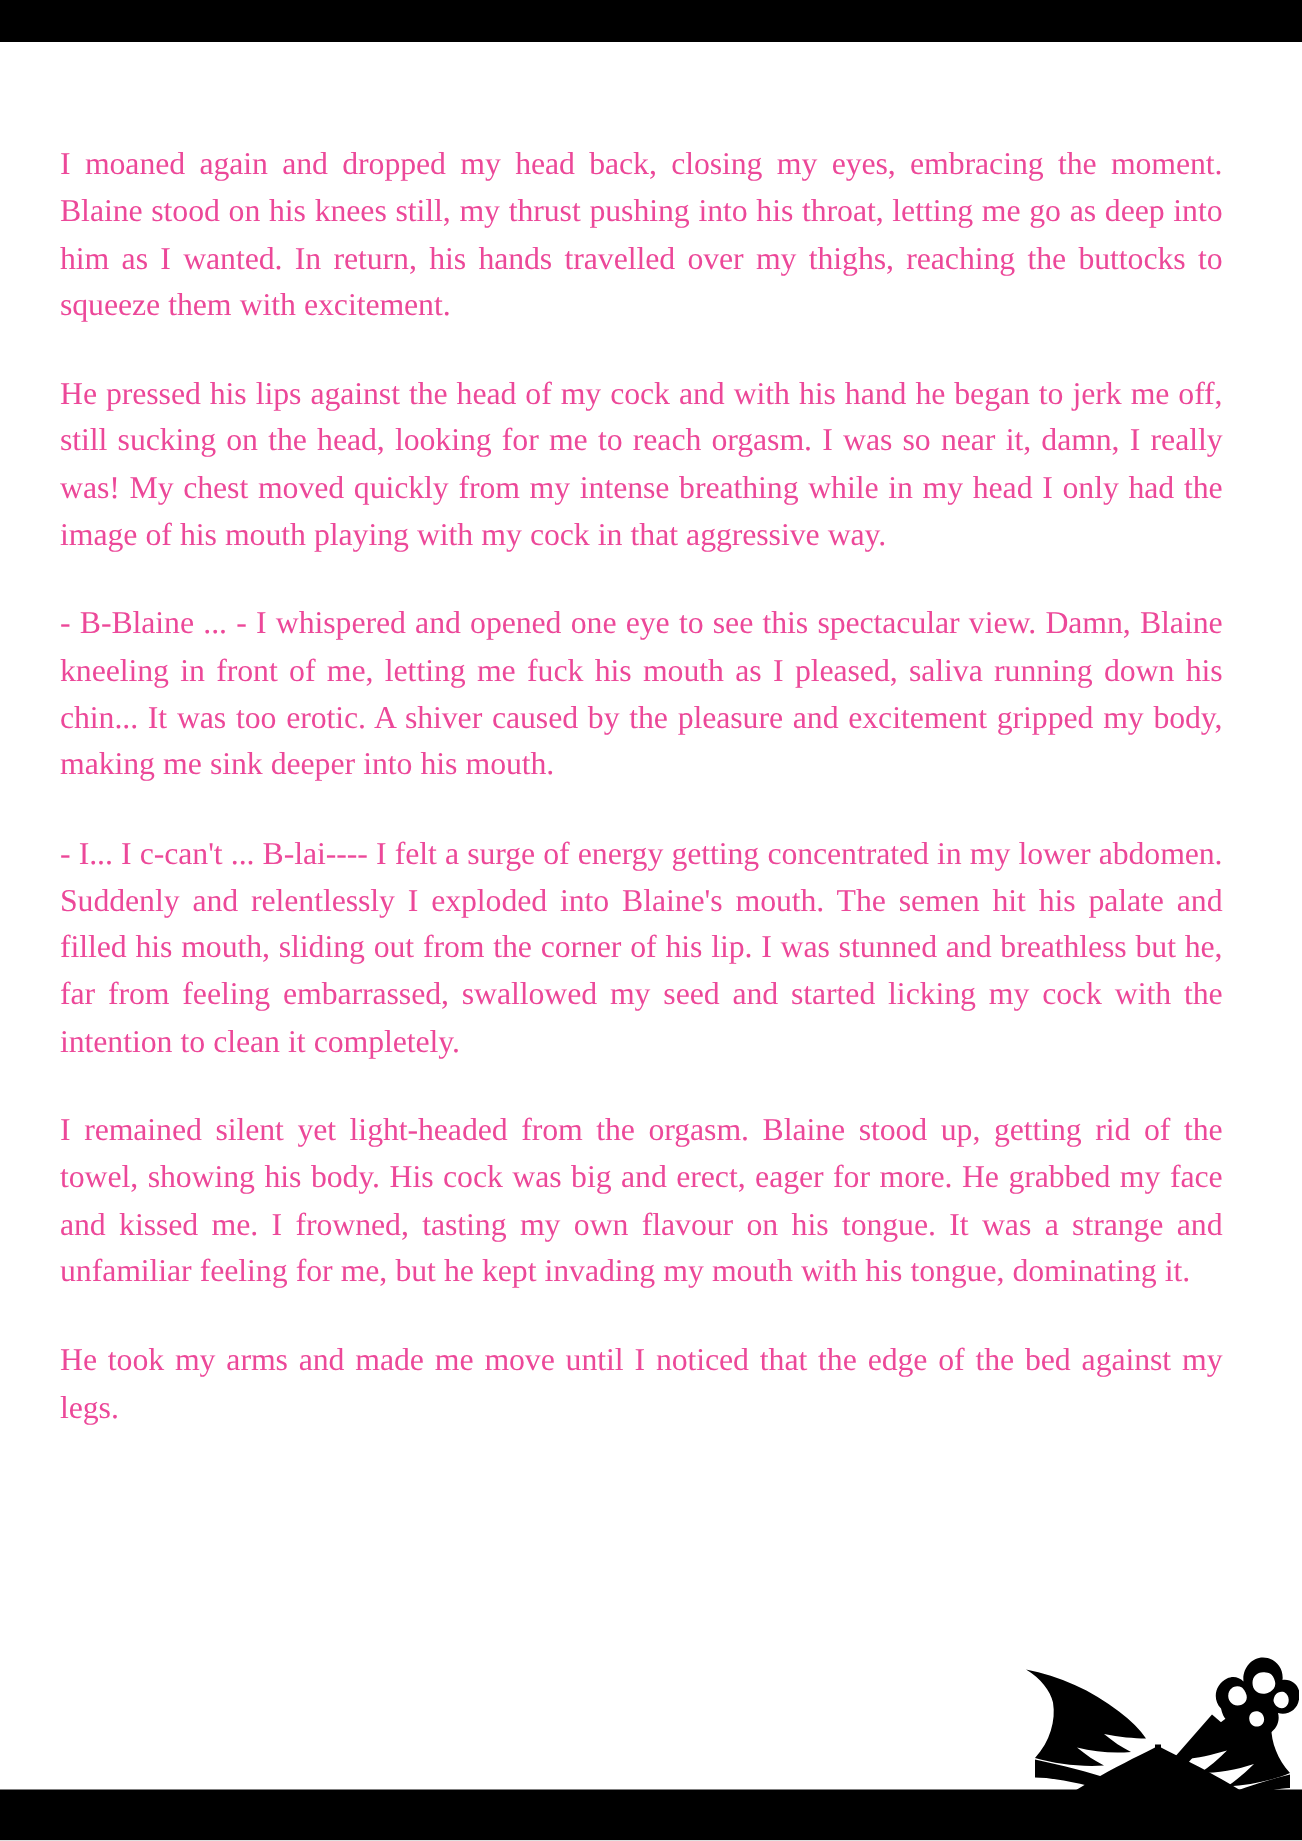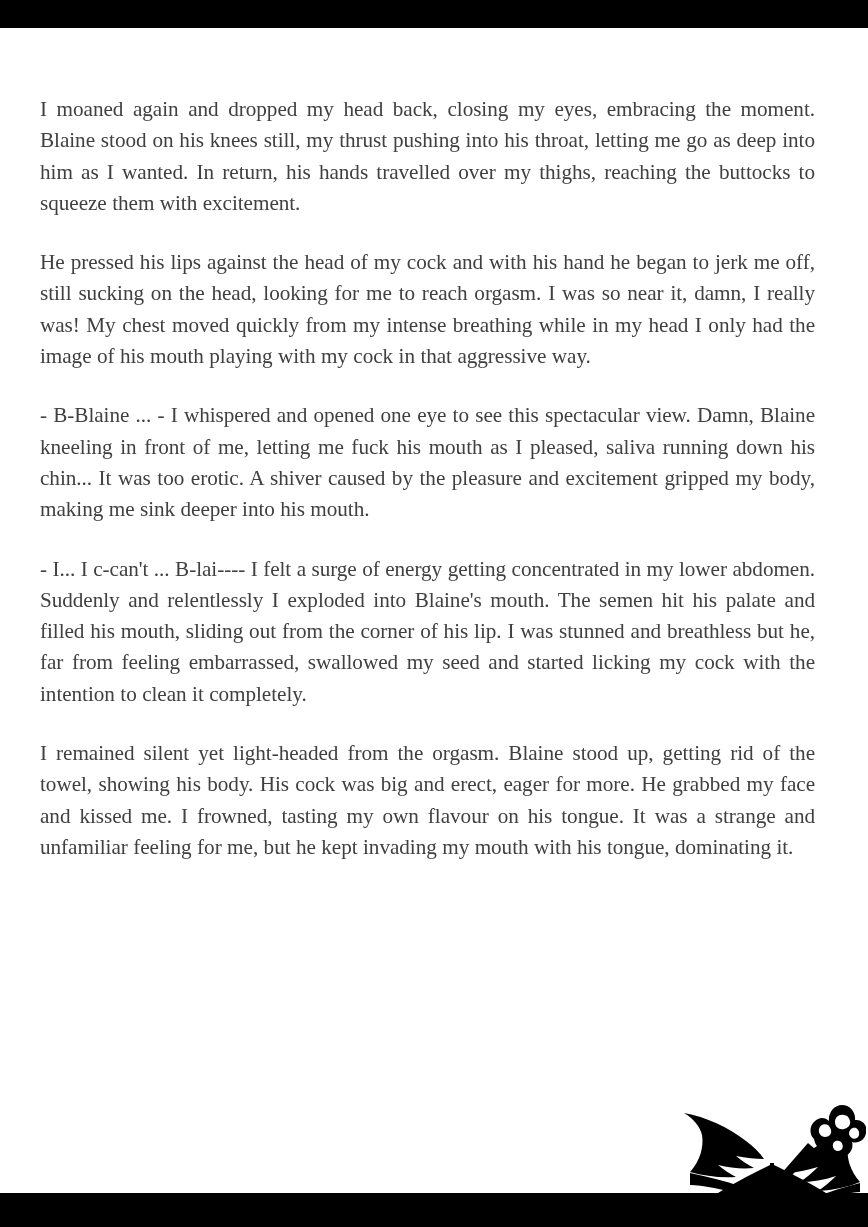--- a/index.html
+++ b/index.html
@@ -38,21 +38,21 @@
     left: 40px;
     top: 94px;
     width: 775px;
   }
   .para {
     margin: 0 0 28px 0;
     text-align: justify;
     text-justify: inter-word;
     font-size: 21.2px;
     line-height: 31.3px;
-    color: #404040;
+    color: #ec4899;
     letter-spacing: -0.05px;
     word-spacing: 0.2px;
     hyphens: manual;
   }
   .para:last-child {
     margin-bottom: 0;
   }
   .logo {
     position: absolute;
     left: 676px;
@@ -73,20 +73,21 @@
 <div class="page">
 
   <div class="band band-top"></div>
 
   <div class="content">
     <p class="para">I moaned again and dropped my head back, closing my eyes, embracing the moment. Blaine stood on his knees still, my thrust pushing into his throat, letting me go as deep into him as I wanted. In return, his hands travelled over my thighs, reaching the buttocks to squeeze them with excitement.</p>
     <p class="para">He pressed his lips against the head of my cock and with his hand he began to jerk me off, still sucking on the head, looking for me to reach orgasm. I was so near it, damn, I really was! My chest moved quickly from my intense breathing while in my head I only had the image of his mouth playing with my cock in that aggressive way.</p>
     <p class="para">- B-Blaine ... - I whispered and opened one eye to see this spectacular view. Damn, Blaine kneeling in front of me, letting me fuck his mouth as I pleased, saliva running down his chin... It was too erotic. A shiver caused by the pleasure and excitement gripped my body, making me sink deeper into his mouth.</p>
     <p class="para">- I... I c-can't ... B-lai---- I felt a surge of energy getting concentrated in my lower abdomen. Suddenly and relentlessly I exploded into Blaine's mouth. The semen hit his palate and filled his mouth, sliding out from the corner of his lip. I was stunned and breathless but he, far from feeling embarrassed, swallowed my seed and started licking my cock with the intention to clean it completely.</p>
     <p class="para">I remained silent yet light-headed from the orgasm. Blaine stood up, getting rid of the towel, showing his body. His cock was big and erect, eager for more. He grabbed my face and kissed me. I frowned, tasting my own flavour on his tongue. It was a strange and unfamiliar feeling for me, but he kept invading my mouth with his tongue, dominating it.</p>
+    <p class="para">He took my arms and made me move until I noticed that the edge of the bed against my legs.</p>
   </div>
 
   <div class="logo">
     <svg viewBox="0 0 190 120" xmlns="http://www.w3.org/2000/svg" aria-hidden="true">
       <g fill="#000000">
 
         <path d="M8 18 C30 22 52 32 70 46 C78 52 84 58 88 64 C80 64 70 63 60 61 C66 66 72 70 78 73 C66 74 54 73 42 70 C48 75 54 79 60 82 C44 83 28 81 14 77 C24 66 28 52 26 40 C24 32 18 24 8 18 Z"></path>
 
         <path d="M14 78 C32 82 50 86 66 92 C74 95 80 98 84 101 L84 108 C70 101 54 96 38 93 C28 91 20 90 14 90 Z"></path>
 

